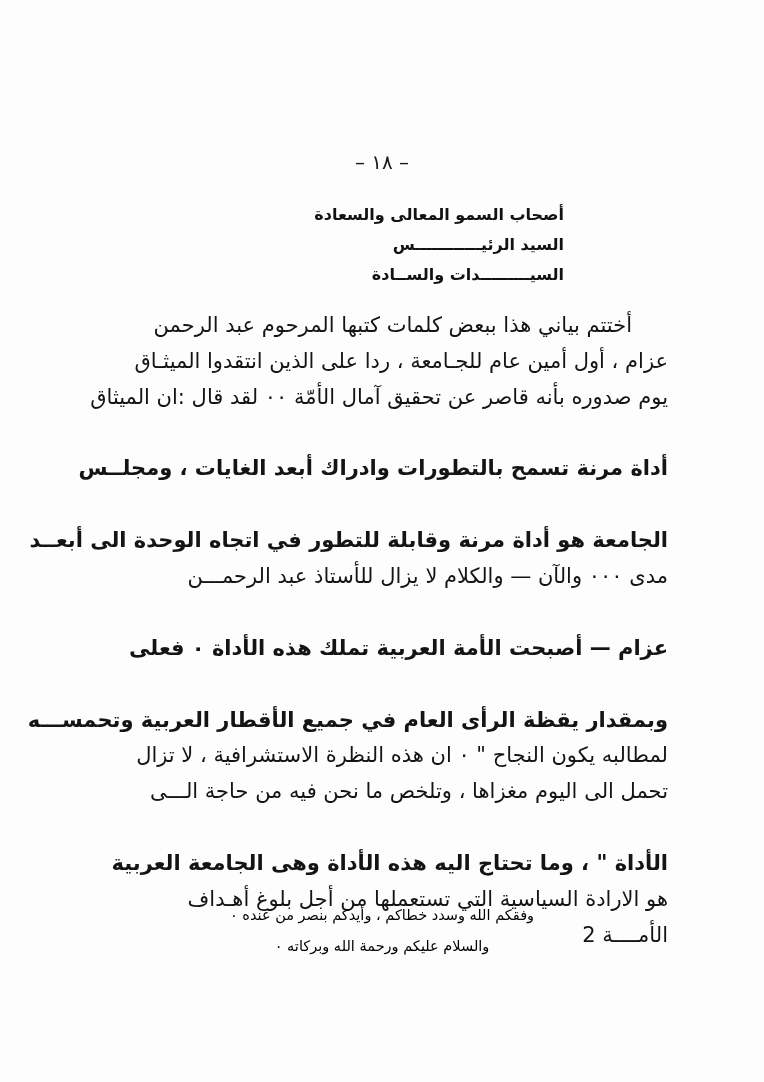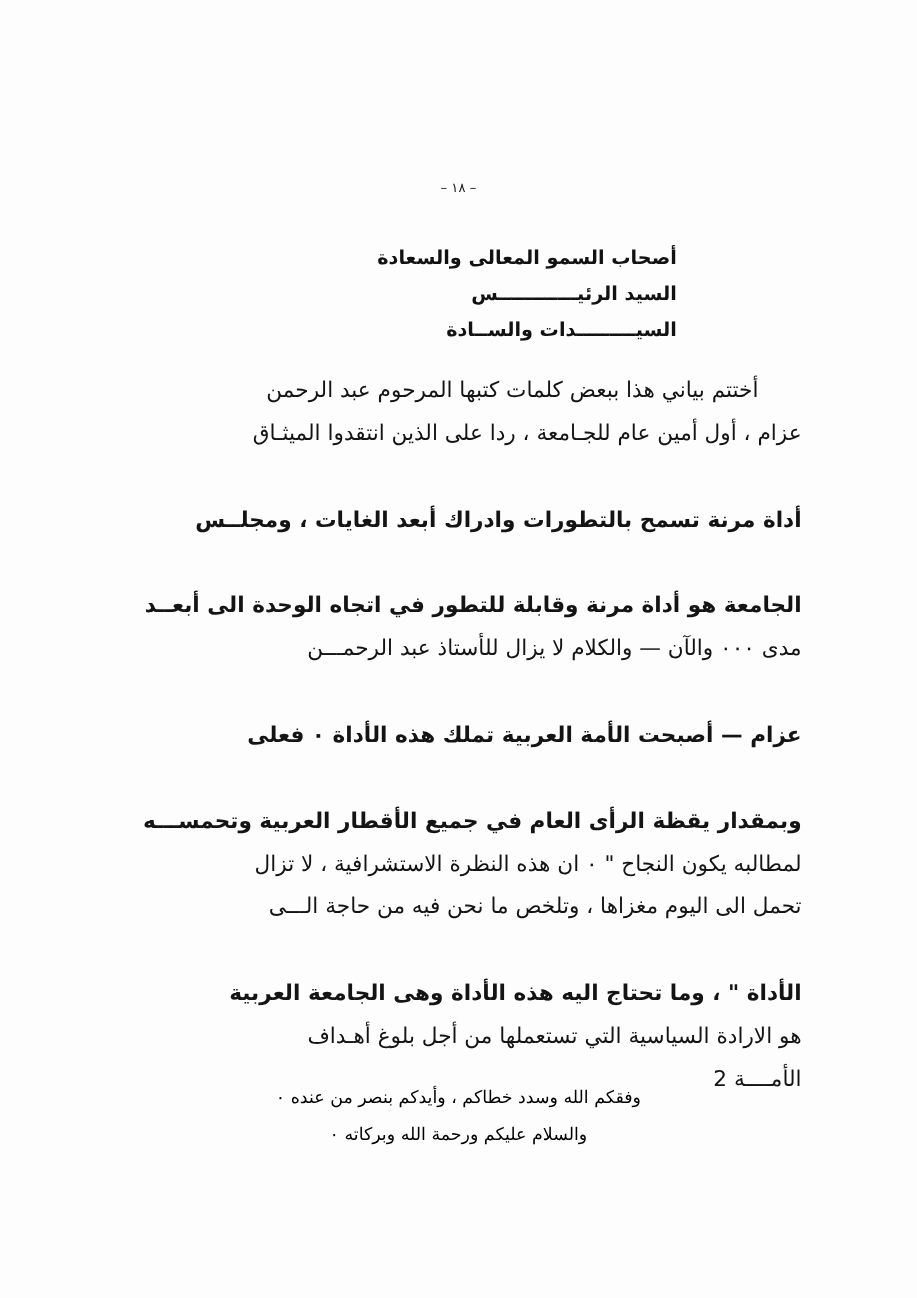--- a/index.html
+++ b/index.html
@@ -19,21 +19,21 @@
     position: absolute;
     inset: 0;
     background: #fdfdfd;
   }
   .page-number {
     position: absolute;
     top: 150px;
     left: 0;
     right: 0;
     text-align: center;
-    font-size: 11px;
+    font-size: 20px;
     letter-spacing: 1px;
     color: #1a1a1a;
   }
   .salutation {
     position: absolute;
     top: 200px;
     right: 200px;
     width: 370px;
     text-align: right;
     direction: rtl;
@@ -49,21 +49,21 @@
   .body-block {
     position: absolute;
     top: 308px;
     right: 96px;
     left: 96px;
     direction: rtl;
     text-align: right;
   }
   .body-block p {
     margin: 0;
-    font-size: 18px;
+    font-size: 21px;
     line-height: 35.8px;
     letter-spacing: 0.2px;
     color: #141414;
     white-space: nowrap;
   }
   .body-block p.indent {
     text-indent: 36px;
   }
   .body-block p.bold {
     font-weight: bold;
@@ -94,20 +94,21 @@
 
   <div class="salutation">
     <div class="line">أصحاب السمو المعالى والسعادة</div>
     <div class="line">السيد الرئيــــــــــــس</div>
     <div class="line">السيـــــــــدات والســادة</div>
   </div>
 
   <div class="body-block">
     <p class="indent">أختتم بياني هذا  ببعض كلمات كتبها  المرحوم  عبد الرحمن</p>
     <p>عزام  ،  أول أمين عام للجـامعة  ،  ردا  على  الذين انتقدوا  الميثـاق</p>
+    <p>يوم صدوره بأنه قاصر عن تحقيق آمال الأمّة ٠٠ لقد قال :ان الميثاق</p>
     <p class="bold">أداة مرنة  تسمح بالتطورات  وادراك أبعد الغايات  ،  ومجلــس</p>
     <p class="bold">الجامعة هو أداة مرنة وقابلة للتطور في اتجاه الوحدة الى أبعــد</p>
     <p>مدى ٠٠٠  والآن  —  والكلام لا يزال للأستاذ عبد الرحمـــن</p>
     <p class="bold">عزام  —  أصبحت الأمة العربية  تملك  هذه  الأداة ٠ فعلى</p>
     <p class="bold">وبمقدار يقظة الرأى العام في جميع الأقطار العربية وتحمســـه</p>
     <p>لمطالبه يكون النجاح "  ٠  ان هذه النظرة الاستشرافية ، لا تزال</p>
     <p>تحمل الى اليوم مغزاها  ،  وتلخص ما نحن فيه من حاجة  الـــى</p>
     <p class="bold">الأداة "  ،   وما تحتاج اليه هذه الأداة  وهى  الجامعة العربية</p>
     <p>هو  الارادة السياسية التي  تستعملها   من أجل  بلوغ  أهـداف</p>
     <p>الأمــــة 2</p>

